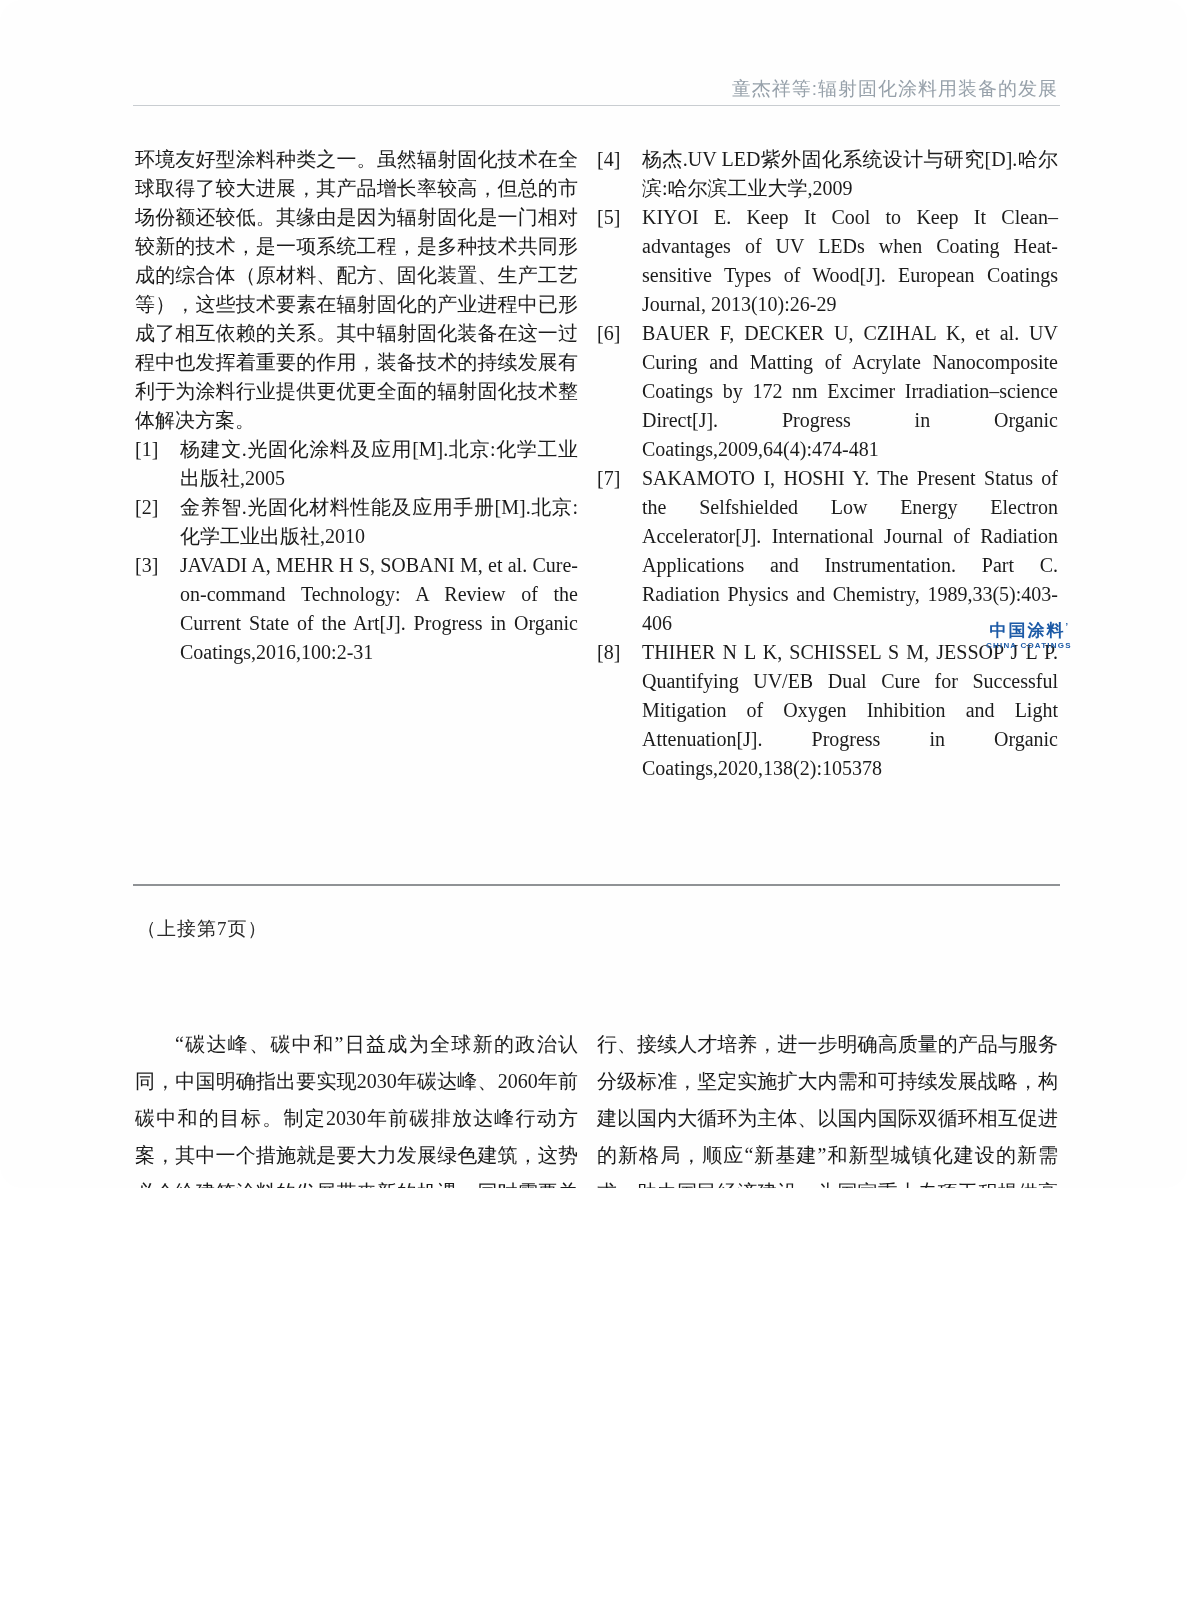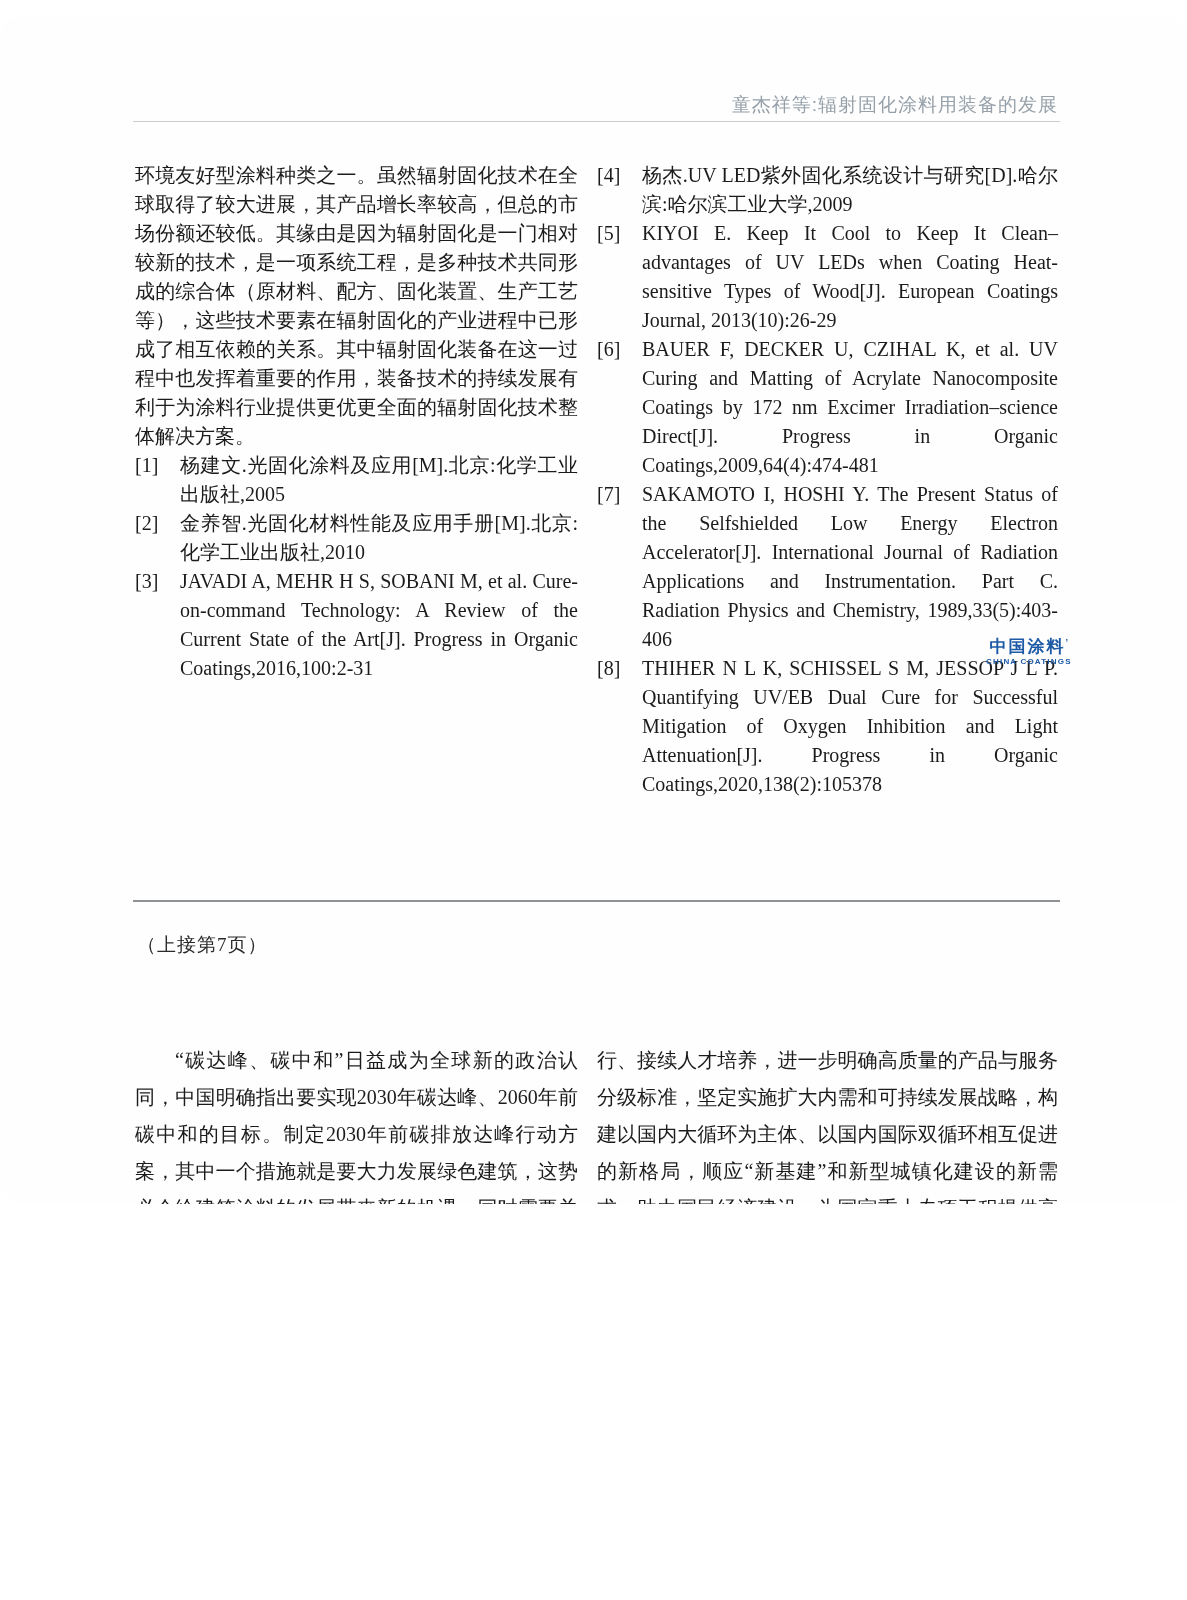--- a/index.html
+++ b/index.html
@@ -1,17 +1,17 @@
 <!DOCTYPE html>
 <html><head>
 <meta charset="utf-8">
 <style>
   html,body { margin:0; padding:0; background:#ffffff; }
   .page {
-    position:relative; width:1187px; height:1188px; margin:16px auto;
+    position:relative; width:1187px; height:1188px; margin:0 auto;
     background:#fefefe; overflow:hidden;
     font-family:"Liberation Serif","DejaVu Serif",serif;
     color:#1b1b1b;
     border-radius:22px;
   }
   
   .running-head {
     position:absolute; top:76px; right:129px;
     font-family:"Liberation Sans","DejaVu Sans",sans-serif;
     font-size:19px; color:#97a1aa; letter-spacing:1px; white-space:nowrap;

